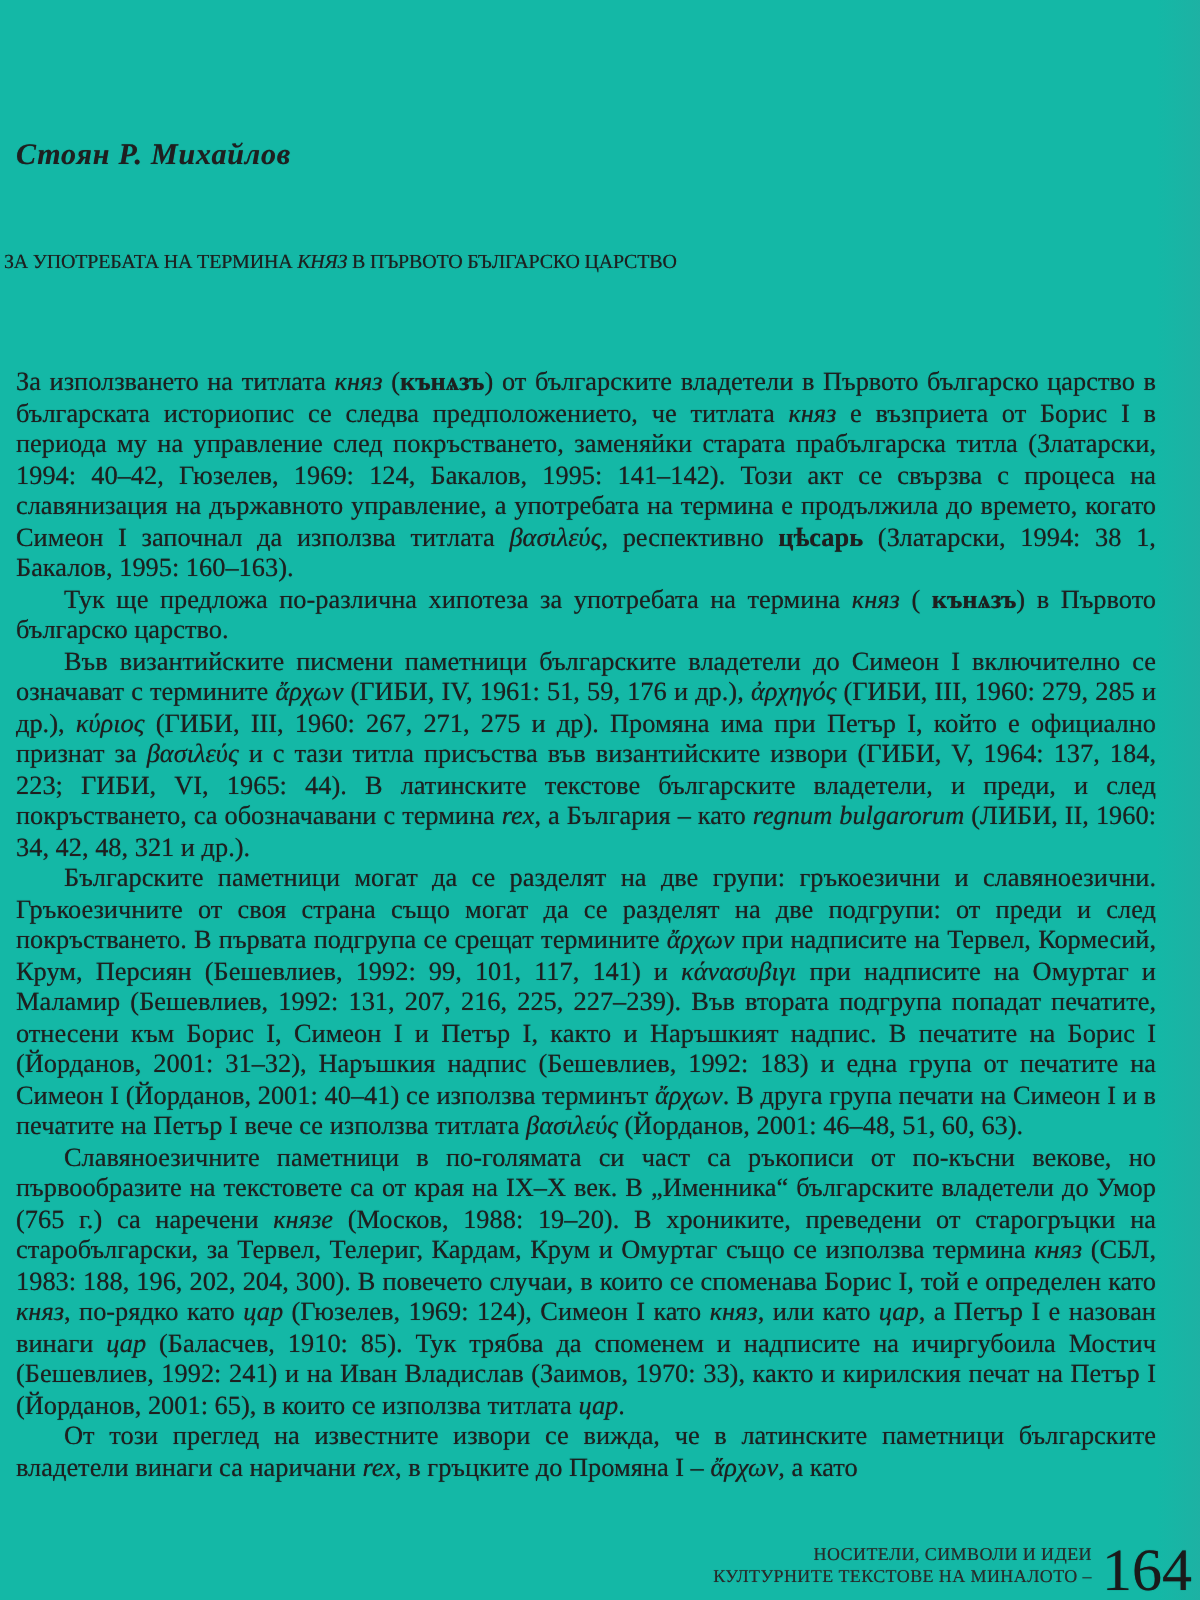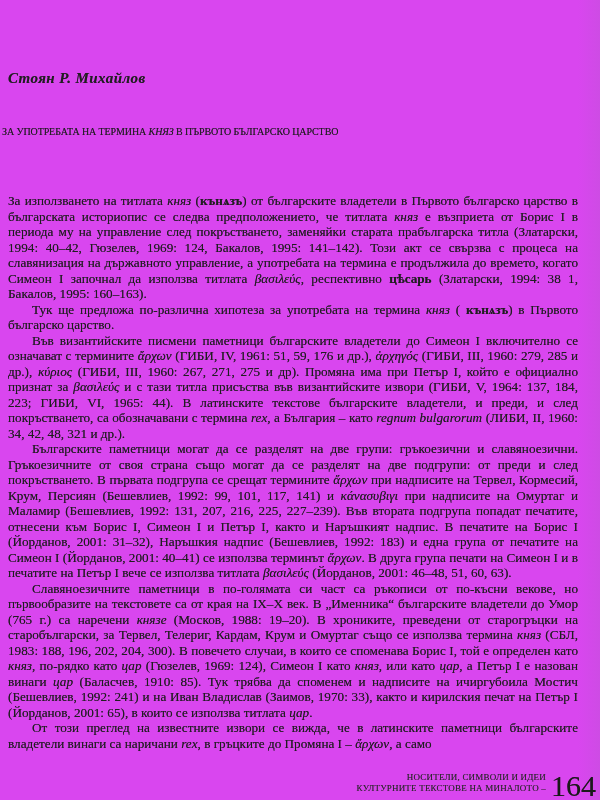--- a/index.html
+++ b/index.html
@@ -4,21 +4,21 @@
 <style>
   html, body {
     margin: 0; padding: 0;
     width: 600px; height: 800px;
     background: #ffffff;
     overflow: hidden;
   }
   .page {
     position: relative;
     width: 600px; height: 800px;
-    background: #d946ef;
+    background: #14b8a6;
     font-family: "Liberation Serif", "DejaVu Serif", serif;
     color: #1f1f1f;
     overflow: hidden;
   }
   .scan-edge {
     position: absolute; top: 0; right: 0;
     width: 22px; height: 800px;
     background: linear-gradient(to right, rgba(110,120,140,0) 0%, rgba(110,120,140,0.10) 100%);
     pointer-events: none;
   }
@@ -34,21 +34,20 @@
     font-size: 10px; letter-spacing: -0.1px;
     white-space: nowrap;
     text-shadow: 0 0 0.4px rgba(0,0,0,0.5);
   }
   .body-text {
     position: absolute; left: 8px; top: 183px;
     width: 570px;
     font-size: 13.2px; line-height: 15.5px;
     text-align: justify;
     text-shadow: 0 0 0.45px rgba(0,0,0,0.55);
-    margin-top: 10px;
   }
   .body-text p { margin: 0; }
   .body-text p.indent { text-indent: 24px; }
   .it { font-style: italic; }
   .bd { font-weight: bold; }
   .footer-caption {
     position: absolute; right: 54px; bottom: 6px;
     text-align: right;
     font-size: 9px; line-height: 11px;
     letter-spacing: 0.2px;
@@ -71,21 +70,21 @@
   <div class="author">Стоян Р. Михайлов</div>
 
   <div class="title"><span>ЗА УПОТРЕБАТА НА ТЕРМИНА </span><span class="it">КНЯЗ</span><span> В ПЪРВОТО БЪЛГАРСКО ЦАРСТВО</span></div>
 
   <div class="body-text">
       <p><span>За използването на титлата </span><span class="it">княз</span><span> (</span><span class="bd">кънѧзъ</span><span>) от българските владетели в Първото българско царство в българската историопис се следва предположението, че титлата </span><span class="it">княз</span><span> е възприета от Борис I в периода му на управление след покръстването, заменяйки старата прабългарска титла (Златарски, 1994: 40–42, Гюзелев, 1969: 124, Бакалов, 1995: 141–142). Този акт се свързва с процеса на славянизация на държавното управление, а употребата на термина е продължила до времето, когато Симеон I започнал да използва титлата </span><span class="it">βασιλεύς</span><span>, респективно </span><span class="bd">цѣсарь</span><span> (Златарски, 1994: 38 1, Бакалов, 1995: 160–163).</span></p>
       <p class="indent"><span>Тук ще предложа по-различна хипотеза за употребата на термина </span><span class="it">княз</span><span> ( </span><span class="bd">кънѧзъ</span><span>) в Първото българско царство.</span></p>
       <p class="indent"><span>Във византийските писмени паметници българските владетели до Симеон I включително се означават с термините </span><span class="it">ἄρχων</span><span> (ГИБИ, IV, 1961: 51, 59, 176 и др.), </span><span class="it">ἀρχηγός</span><span> (ГИБИ, III, 1960: 279, 285 и др.), </span><span class="it">κύριος</span><span> (ГИБИ, III, 1960: 267, 271, 275 и др). Промяна има при Петър I, който е официално признат за </span><span class="it">βασιλεύς</span><span> и с тази титла присъства във византийските извори (ГИБИ, V, 1964: 137, 184, 223; ГИБИ, VI, 1965: 44). В латинските текстове българските владетели, и преди, и след покръстването, са обозначавани с термина </span><span class="it">rex</span><span>, а България – като </span><span class="it">regnum bulgarorum</span><span> (ЛИБИ, II, 1960: 34, 42, 48, 321 и др.).</span></p>
       <p class="indent"><span>Българските паметници могат да се разделят на две групи: гръкоезични и славяноезични. Гръкоезичните от своя страна също могат да се разделят на две подгрупи: от преди и след покръстването. В първата подгрупа се срещат термините </span><span class="it">ἄρχων</span><span> при надписите на Тервел, Кормесий, Крум, Персиян (Бешевлиев, 1992: 99, 101, 117, 141) и </span><span class="it">κάνασυβιγι</span><span> при надписите на Омуртаг и Маламир (Бешевлиев, 1992: 131, 207, 216, 225, 227–239). Във втората подгрупа попадат печатите, отнесени към Борис I, Симеон I и Петър I, както и Наръшкият надпис. В печатите на Борис I (Йорданов, 2001: 31–32), Наръшкия надпис (Бешевлиев, 1992: 183) и една група от печатите на Симеон I (Йорданов, 2001: 40–41) се използва терминът </span><span class="it">ἄρχων</span><span>. В друга група печати на Симеон I и в печатите на Петър I вече се използва титлата </span><span class="it">βασιλεύς</span><span> (Йорданов, 2001: 46–48, 51, 60, 63).</span></p>
       <p class="indent"><span>Славяноезичните паметници в по-голямата си част са ръкописи от по-късни векове, но първообразите на текстовете са от края на IX–X век. В „Именника“ българските владетели  до Умор (765 г.) са наречени </span><span class="it">князе</span><span> (Москов, 1988: 19–20). В хрониките, преведени от старогръцки на старобългарски, за Тервел, Телериг, Кардам, Крум и Омуртаг също се използва термина </span><span class="it">княз</span><span> (СБЛ, 1983: 188, 196, 202, 204, 300). В повечето случаи, в които се споменава Борис I, той е определен като </span><span class="it">княз</span><span>, по-рядко като </span><span class="it">цар</span><span> (Гюзелев, 1969: 124),  Симеон I като </span><span class="it">княз</span><span>, или като </span><span class="it">цар</span><span>, а Петър I е назован винаги </span><span class="it">цар</span><span> (Баласчев, 1910: 85). Тук трябва да споменем и надписите на ичиргубоила Мостич (Бешевлиев, 1992: 241) и на Иван Владислав (Заимов, 1970: 33), както и кирилския печат на Петър I (Йорданов, 2001: 65), в които се използва титлата </span><span class="it">цар</span><span>.</span></p>
-      <p class="indent"><span>От този преглед на известните извори се вижда, че в латинските паметници българските владетели винаги са наричани </span><span class="it">rex</span><span>, в гръцките до Промяна I – </span><span class="it">ἄρχων</span><span>, а само</span></p>
+      <p class="indent"><span>От този преглед на известните извори се вижда, че в латинските паметници българските владетели винаги са наричани </span><span class="it">rex</span><span>, в гръцките до Промяна I – </span><span class="it">ἄρχων</span><span>, а като</span></p>
     </div>
 
   <div class="footer-caption">
     <div>НОСИТЕЛИ, СИМВОЛИ И ИДЕИ</div>
     <div>КУЛТУРНИТЕ ТЕКСТОВЕ НА МИНАЛОТО –</div>
   </div>
 
   <div class="page-number">164</div>
 </div>
 

